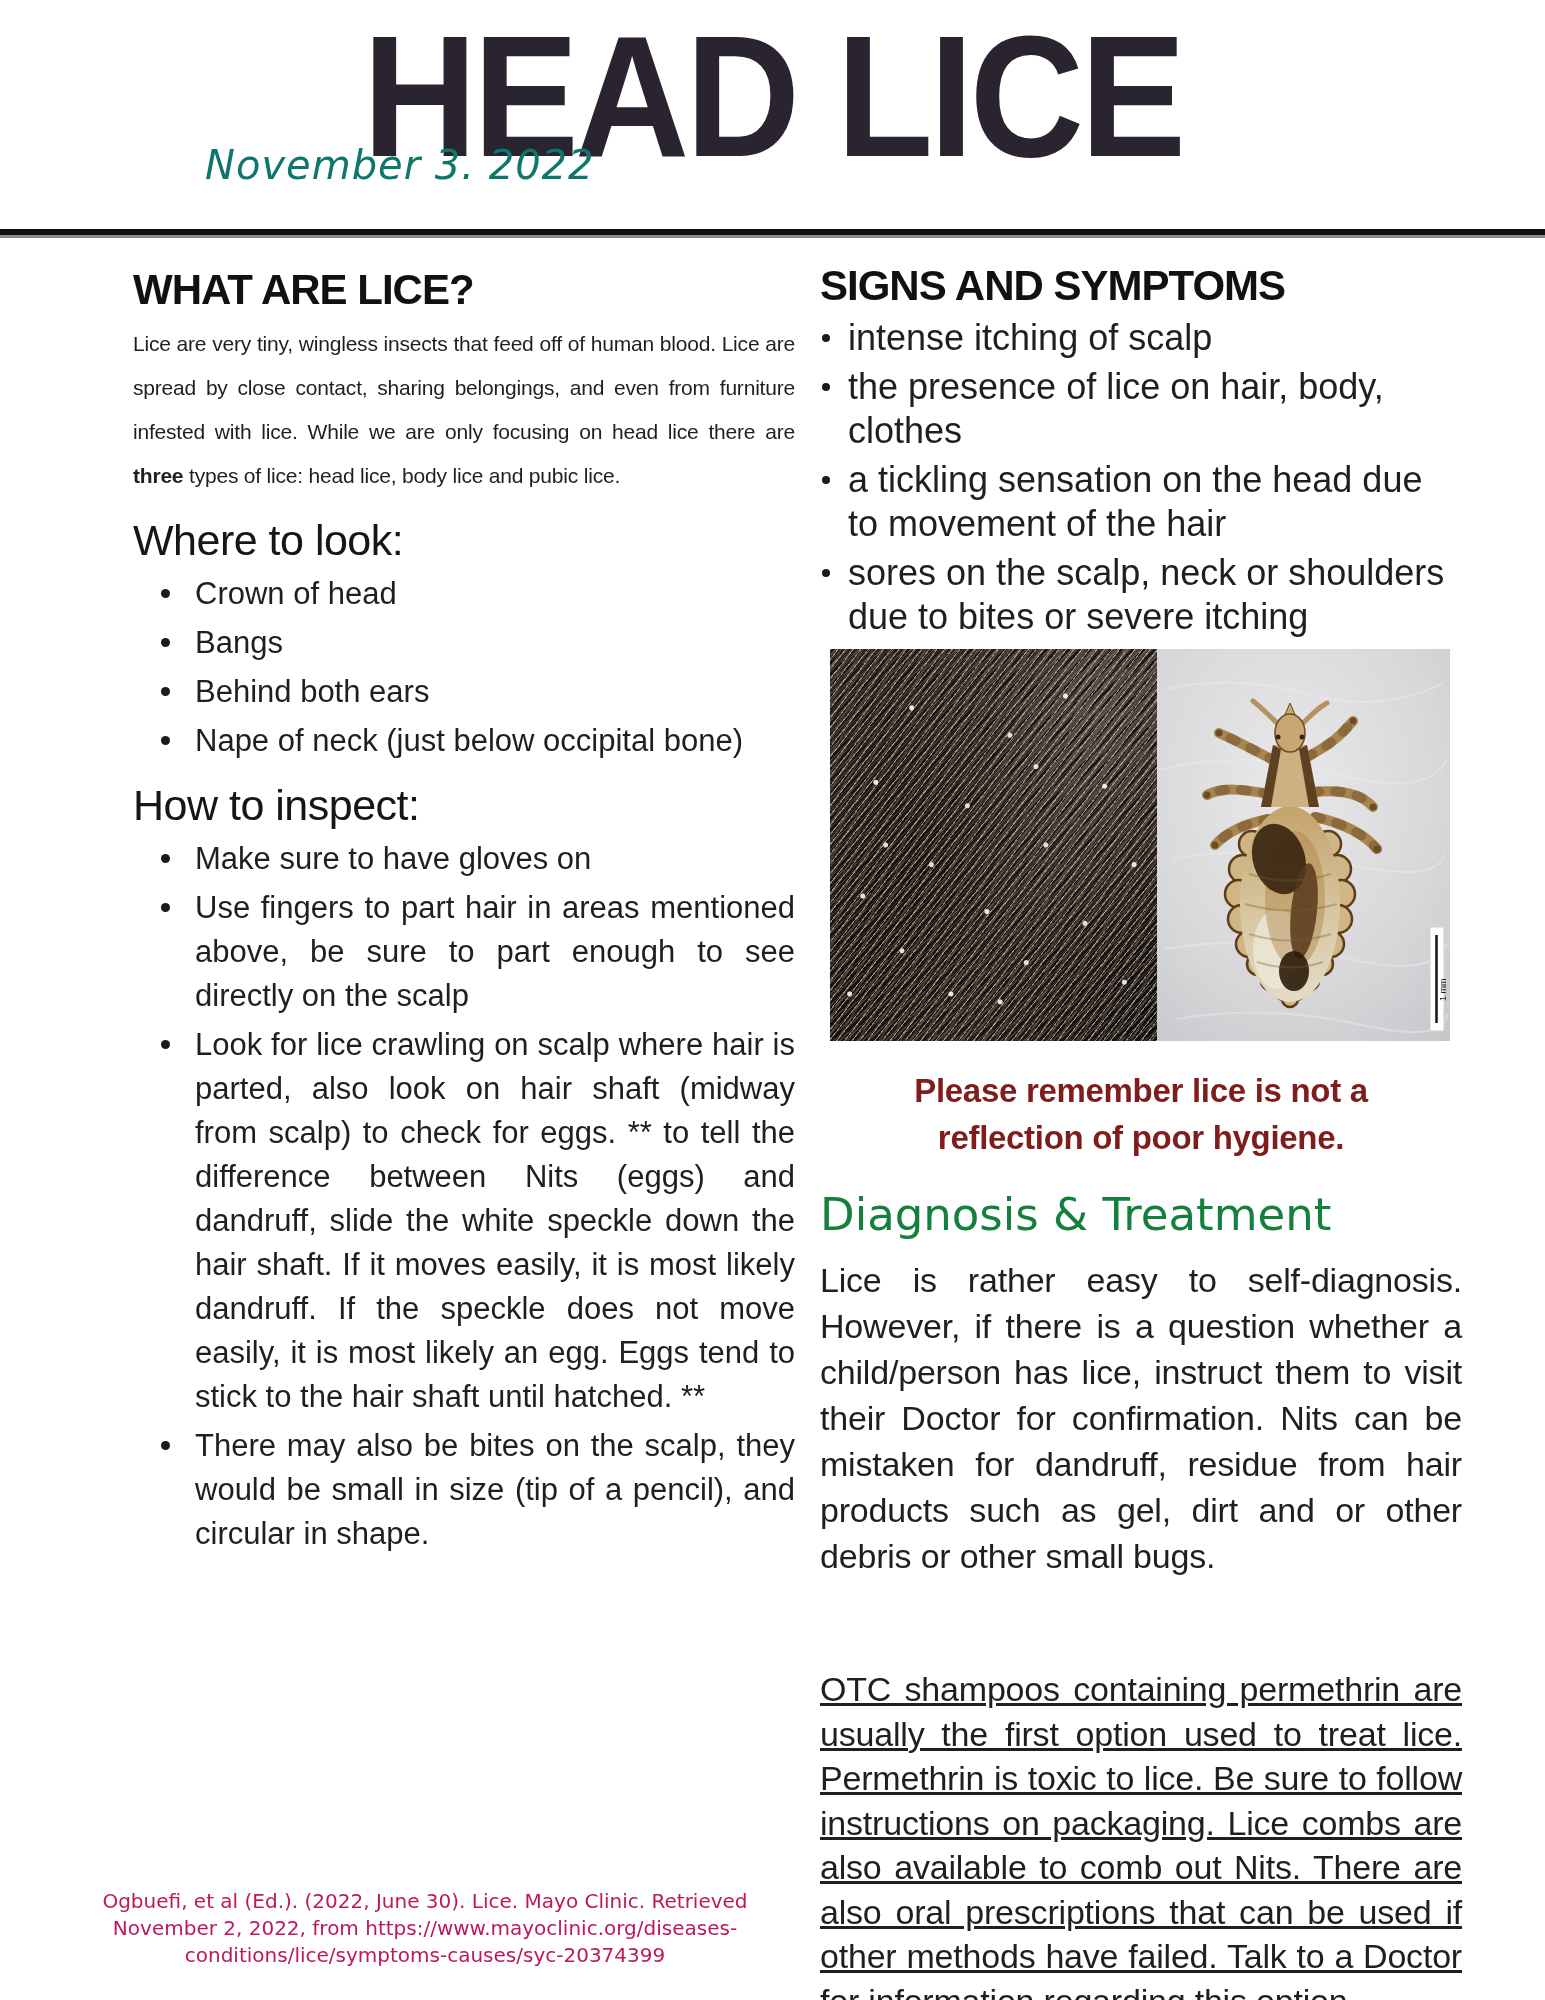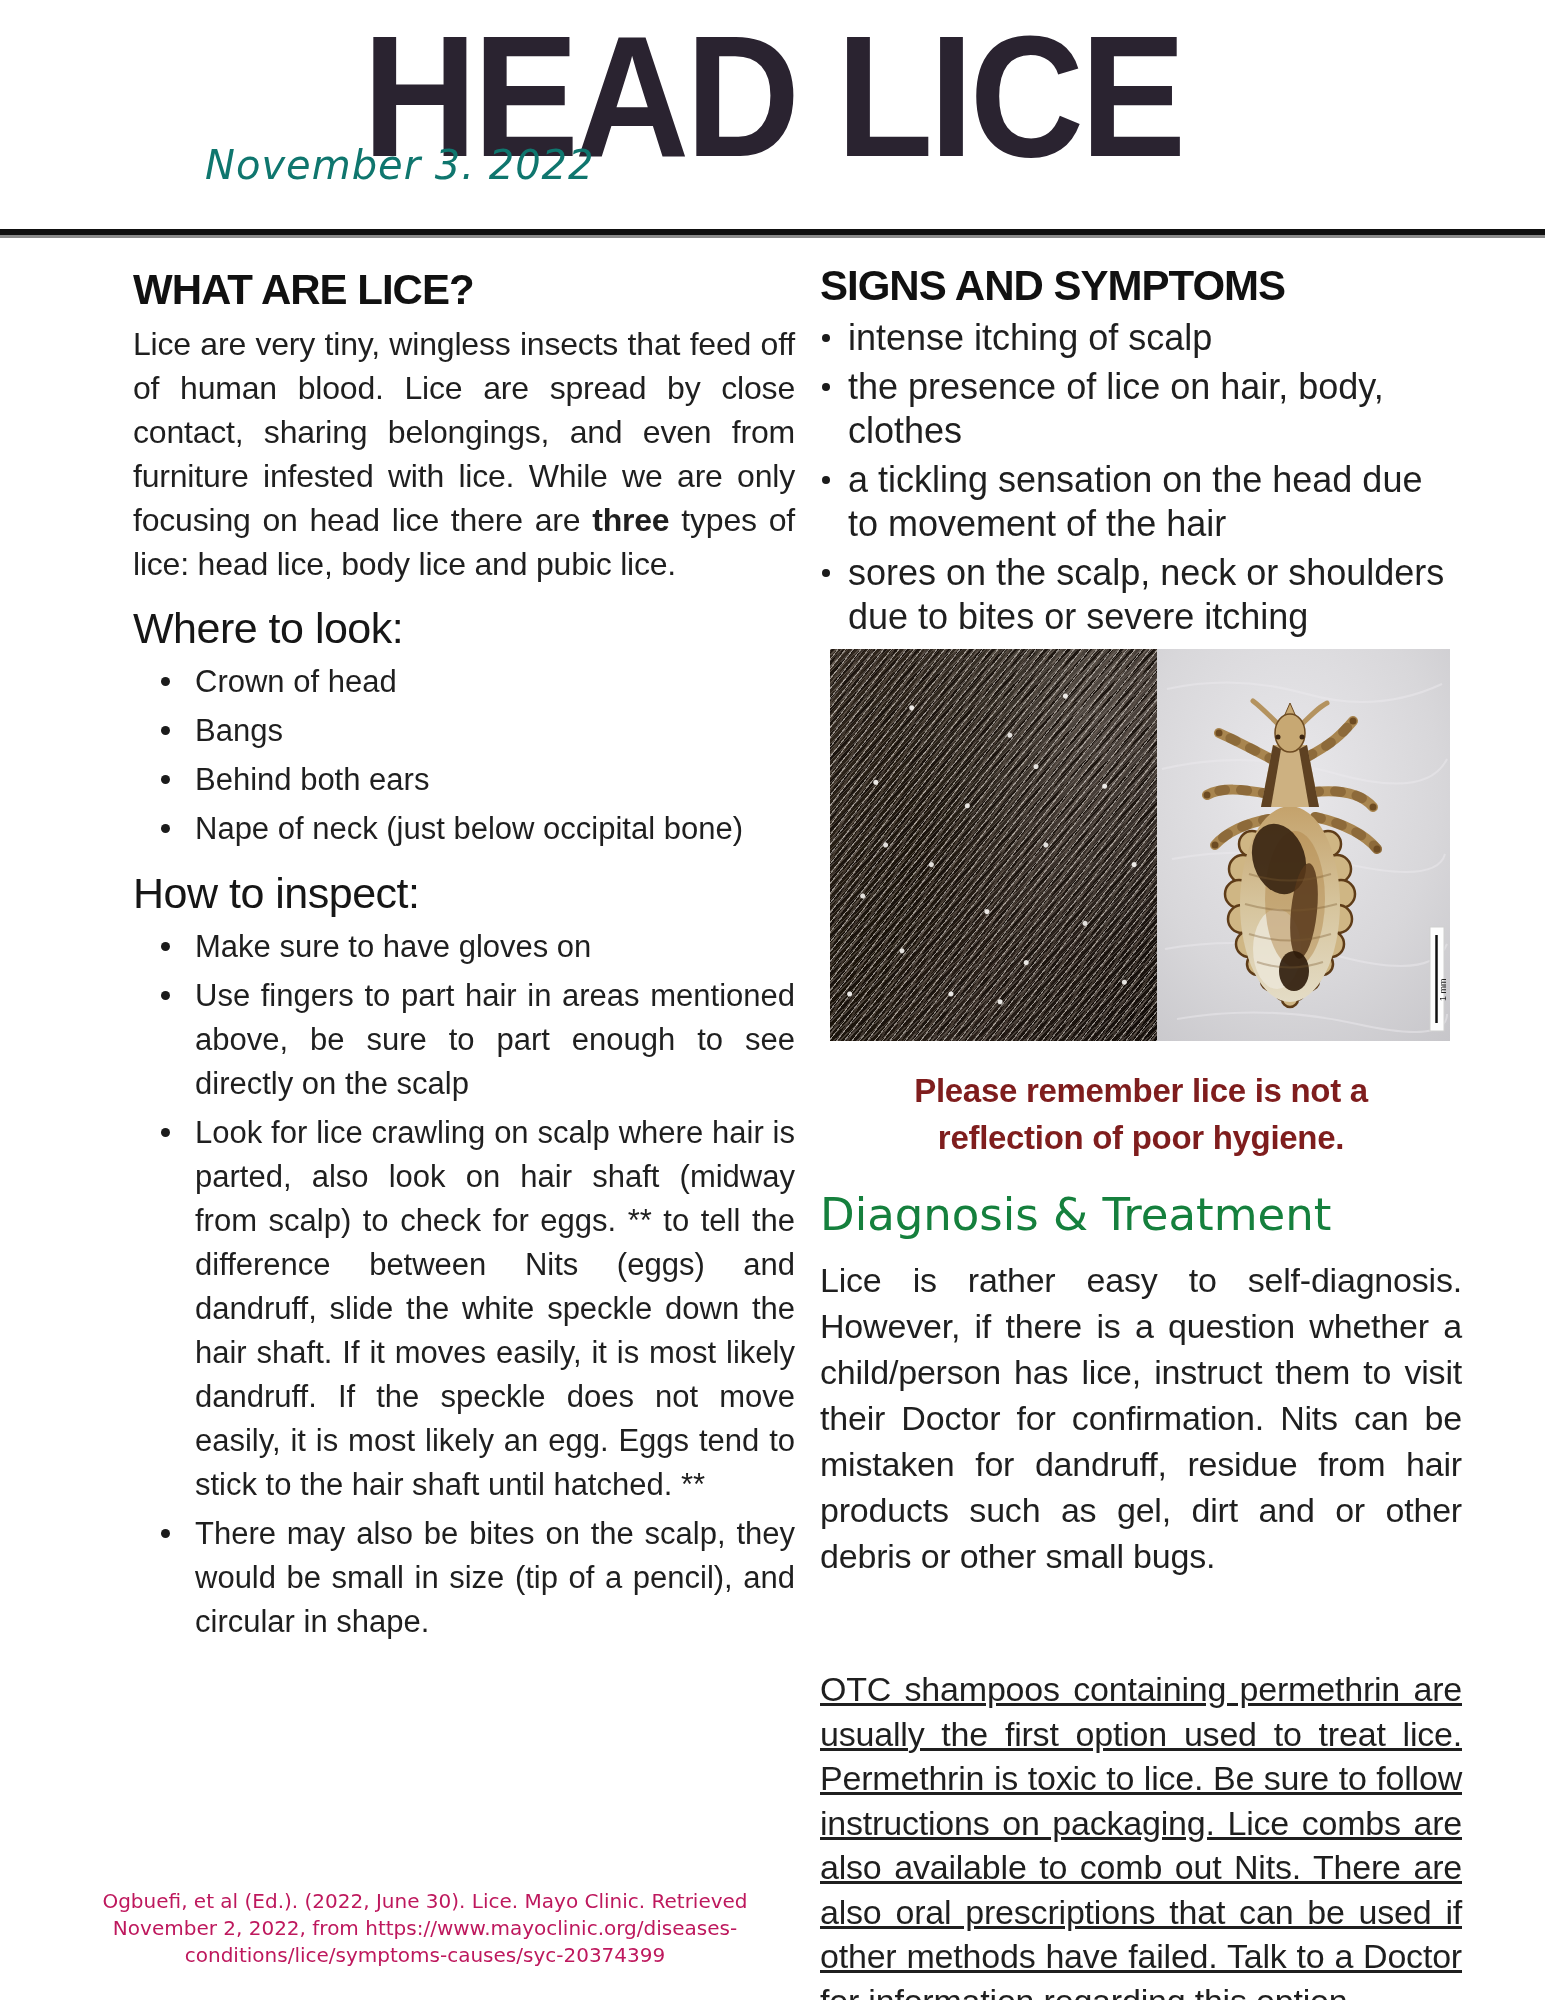--- a/index.html
+++ b/index.html
@@ -11,21 +11,21 @@
         color:#2a2330;transform:scaleX(.92);transform-origin:center top;line-height:1;white-space:nowrap;}
   .date{position:absolute;left:205px;top:142px;font-family:"DejaVu Sans",sans-serif;
         font-style:italic;font-size:40px;color:#0f766e;letter-spacing:1px;}
   .rule{position:absolute;left:0;top:229px;width:1545px;height:6px;background:#0f0f0f;
         border-bottom:3px solid #8a8a8a;}
   
   .left-col{position:absolute;left:133px;top:266px;width:662px;}
   .right-col{position:absolute;left:820px;top:262px;width:642px;}
   h2.caps{margin:0;font-size:42px;font-weight:bold;letter-spacing:-1px;color:#111;line-height:48px;}
   h3.sub{margin:16px 0 0 0;font-size:43px;font-weight:normal;color:#161616;line-height:52px;letter-spacing:-.5px;}
-  .body-par{margin:8px 0 0 0;font-size:32px;line-height:44px;text-align:justify;
+  .body-par{margin:8px 0 0 0;font-size:21px;line-height:44px;text-align:justify;
         letter-spacing:-.2px;color:#1f1f1f;}
   .body-par b{font-weight:bold;}
   ul.blist{list-style:none;margin:6px 0 0 0;padding:0;}
   ul.blist li{position:relative;font-size:31px;line-height:44px;margin:0 0 5px 0;color:#1f1f1f;}
   .left-col ul.blist li{padding-left:62px;text-align:justify;}
   .right-col ul.blist li{padding-left:28px;font-size:36px;}
   .dot{position:absolute;width:9px;height:9px;border-radius:50%;background:#1b1b1b;top:17px;}
   .left-col .dot{left:28px;}
   .right-col .dot{left:2px;width:8px;height:8px;top:18px;}
   

